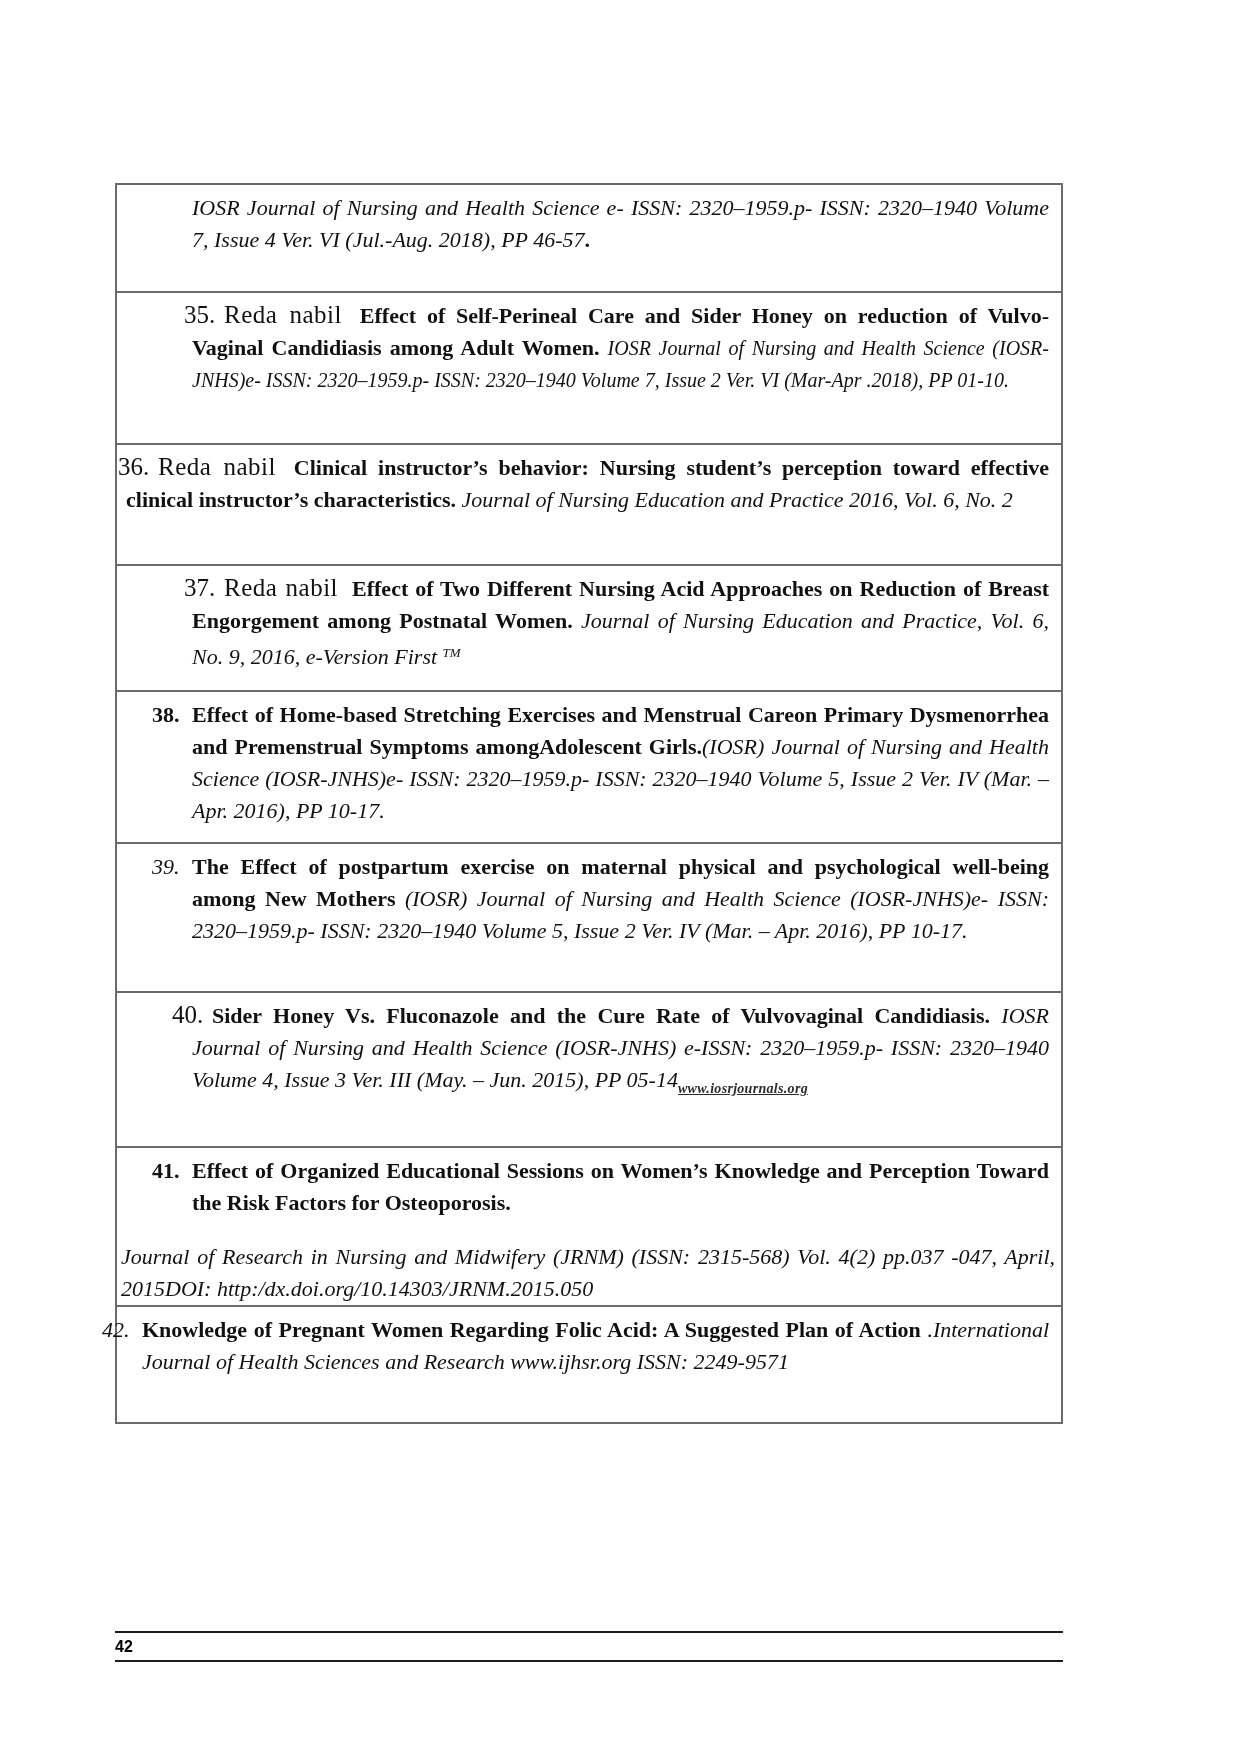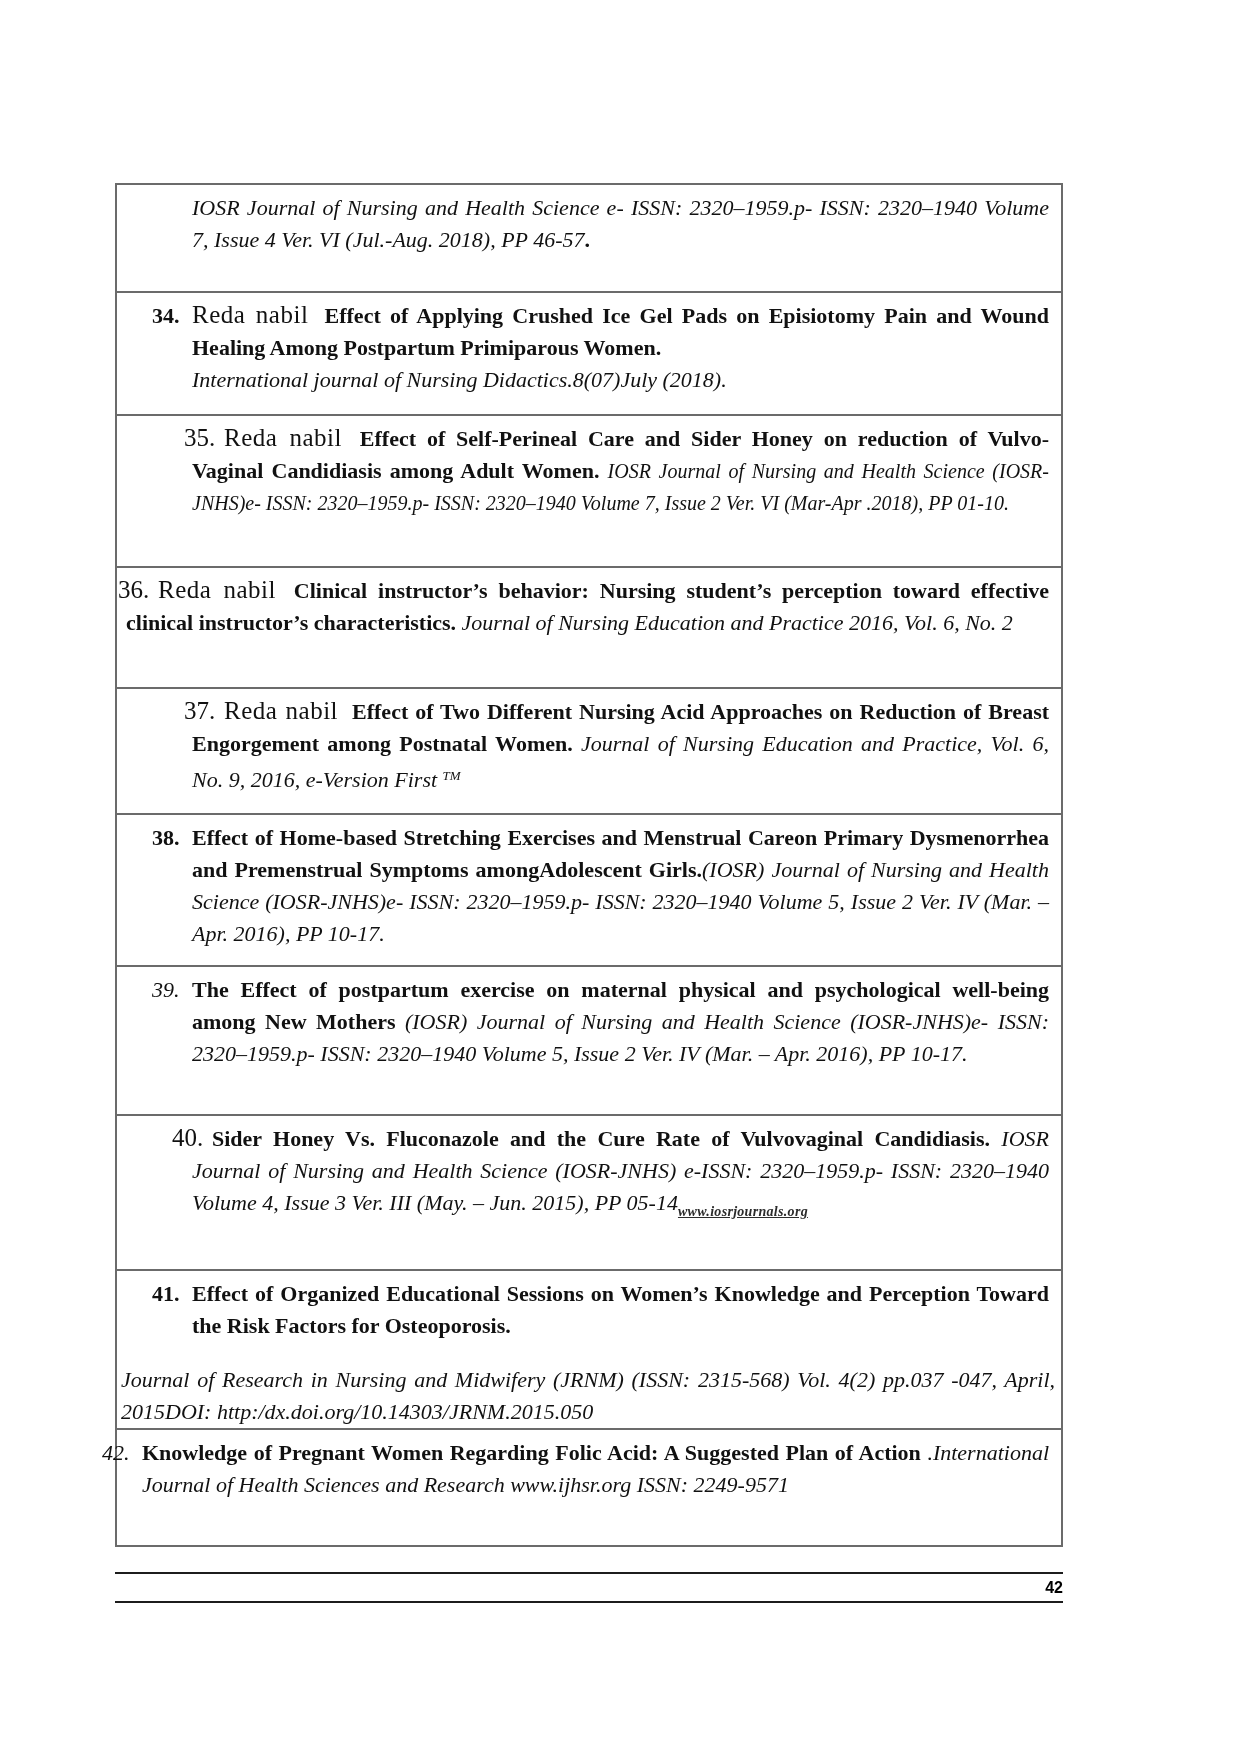--- a/index.html
+++ b/index.html
@@ -42,42 +42,38 @@
   .ind1{text-indent:32px;}
   .ind2{text-indent:20px;}
   .journal-line{margin-top:0;}
   .wide-para{margin-left:-71px;margin-top:22px;margin-right:-6px;}
   .sup-tm{font-style:italic;font-size:13px;vertical-align:7px;letter-spacing:0;}
   .link-sub{
     font-style:italic;font-weight:600;font-size:14px;vertical-align:-6px;
     text-decoration:underline;color:#2b2b2b;letter-spacing:0.3px;
   }
   .page-footer{
-    position:absolute;left:115px;top:1572px;width:948px;box-sizing:border-box;
+    position:absolute;left:115px;top:1631px;width:948px;box-sizing:border-box;
     border-top:2px solid #1c1c1c;border-bottom:2px solid #1c1c1c;
-    text-align:right;padding:3px 0 2px 0;
+    text-align:left;padding:3px 0 2px 0;
   }
   .page-footer .pg{
     font-family:"Liberation Sans","DejaVu Sans",sans-serif;
     font-weight:700;font-size:16px;line-height:22px;color:#000;
   }
 </style>
 </head>
 <body>
 
 <div class="ref-table">
 
   <div class="cell r0">
     <p class="para"><span class="i">IOSR Journal of Nursing and Health Science e- ISSN: 2320–1959.p- ISSN: 2320–1940 Volume 7, Issue 4 Ver. VI (Jul.-Aug. 2018), PP 46-57</span><span class="b">.</span></p>
   </div>
 
-  <div class="cell r1">
-    <p class="para"><span class="num num-b">34.</span><span class="author">Reda nabil</span> <span class="b">Effect of Applying Crushed Ice Gel Pads on Episiotomy Pain and Wound Healing Among Postpartum Primiparous Women.</span></p>
-    <p class="para i journal-line">International journal of Nursing Didactics.8(07)July (2018).</p>
-  </div>
 
   <div class="cell r2">
     <p class="para ind1"><span class="num num-p">35.</span><span class="author">Reda nabil</span> <span class="b">Effect of Self-Perineal Care and Sider Honey on reduction of Vulvo-Vaginal Candidiasis among Adult Women.</span> <span class="i-sm">IOSR Journal of Nursing and Health Science (IOSR-JNHS)e- ISSN: 2320–1959.p- ISSN: 2320–1940 Volume 7, Issue 2 Ver. VI (Mar-Apr .2018), PP 01-10.</span></p>
   </div>
 
   <div class="cell r3">
     <p class="para ind1"><span class="num num-p">36.</span><span class="author">Reda nabil</span> <span class="b">Clinical instructor’s behavior: Nursing student’s perception toward effective clinical instructor’s characteristics.</span> <span class="i">Journal of Nursing Education and Practice 2016, Vol. 6, No. 2</span></p>
   </div>
 
   <div class="cell r4">

